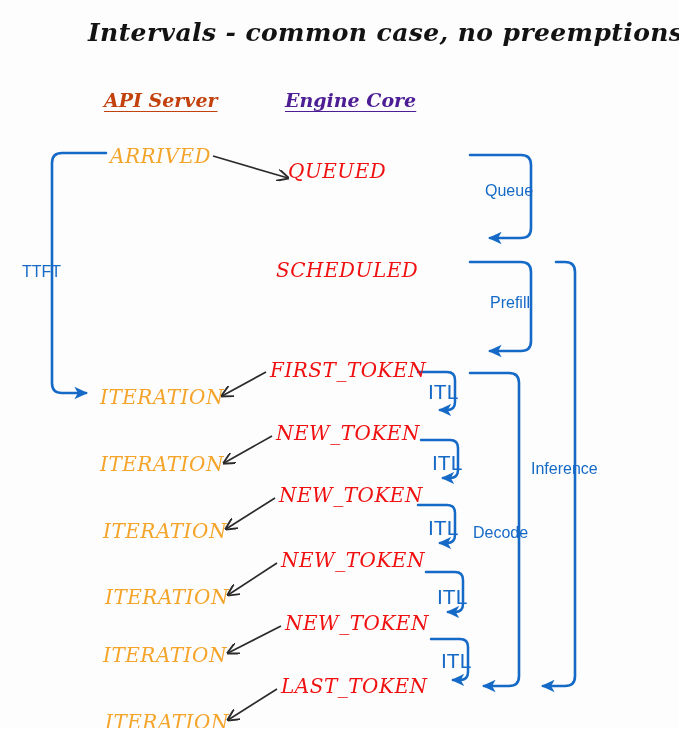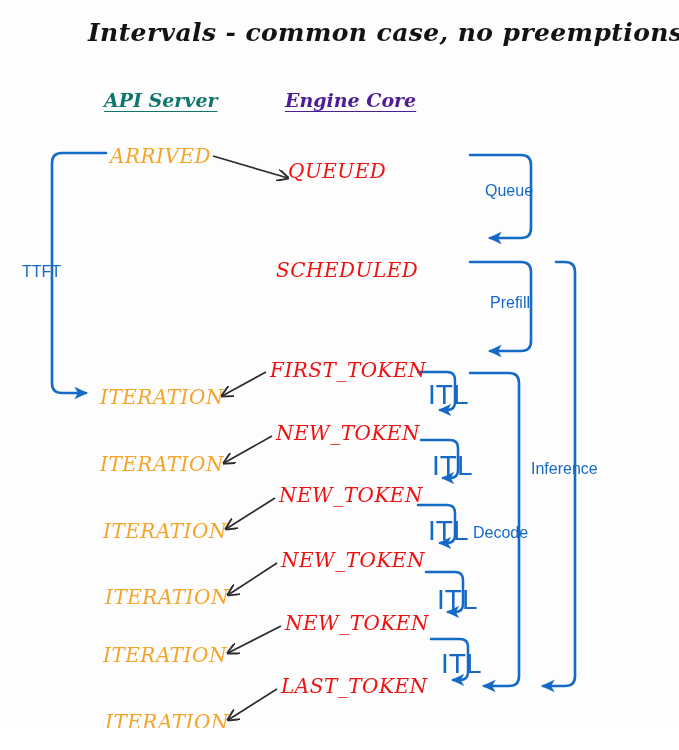--- a/index.html
+++ b/index.html
@@ -39,41 +39,41 @@
   }
   
   .col-head {
     font-family: "DejaVu Serif", serif;
     font-style: italic;
     font-weight: bold;
     font-size: 19px;
     text-decoration: underline;
     text-underline-offset: 4px;
   }
-  .col-head.api { color: #0f766e; }
+  .col-head.api { color: #c2410c; }
   .col-head.engine { color: #4c1d95; }
 
   
   .evt {
     font-family: "DejaVu Serif", serif;
     font-style: italic;
     font-size: 20px;
     letter-spacing: 0.5px;
   }
   .evt.api { color: #f5a42a; }
   .evt.engine { color: #f01010; }
 
   
   .ival {
     font-family: "Liberation Sans", sans-serif;
     font-size: 16px;
     color: #1569c7;
   }
   .ival.small {
-    font-size: 28px;
+    font-size: 21px;
   }
 </style>
 </head>
 <body>
 
 <div id="canvas">
 
   <svg id="vector-layer" viewBox="0 0 679 750">
     <defs>
       <marker id="blk-arrow" viewBox="0 0 10 10" refX="9" refY="5" markerWidth="7" markerHeight="7" orient="auto-start-reverse">

